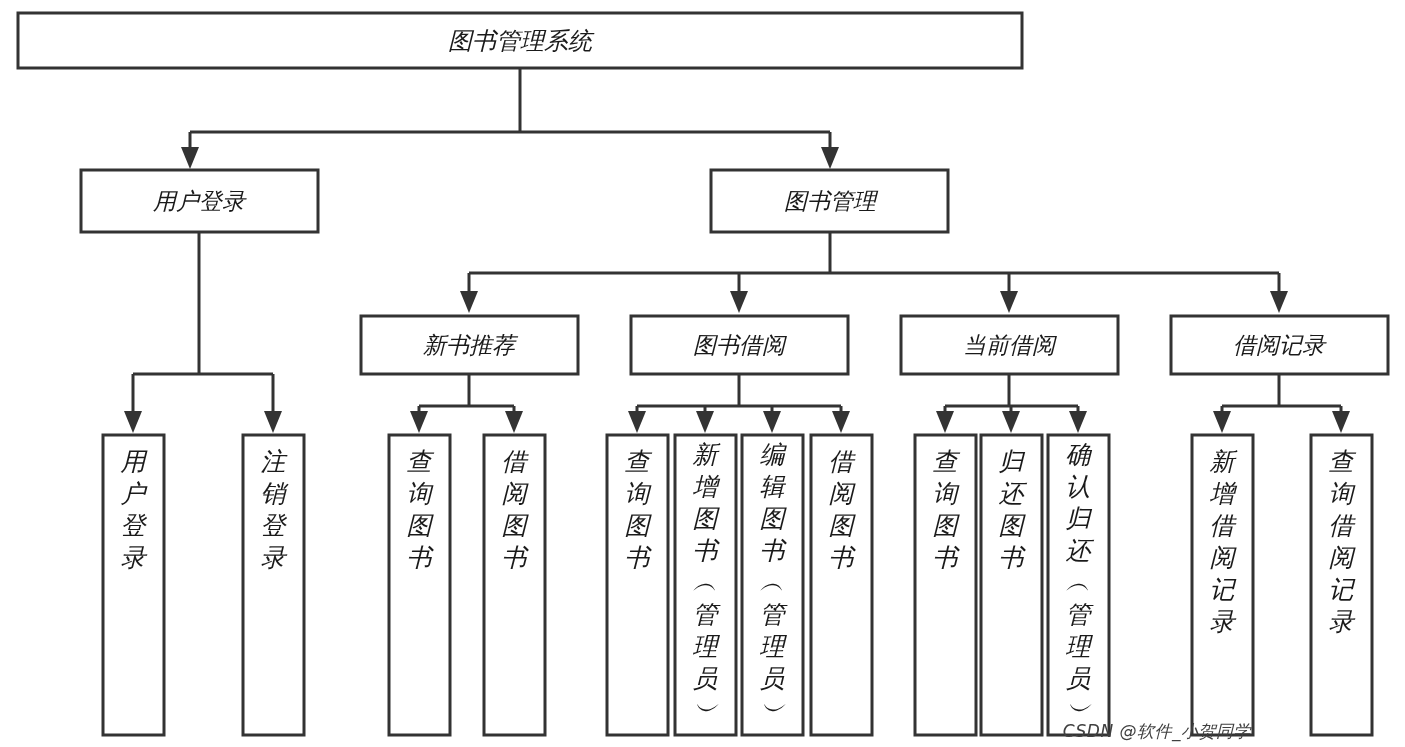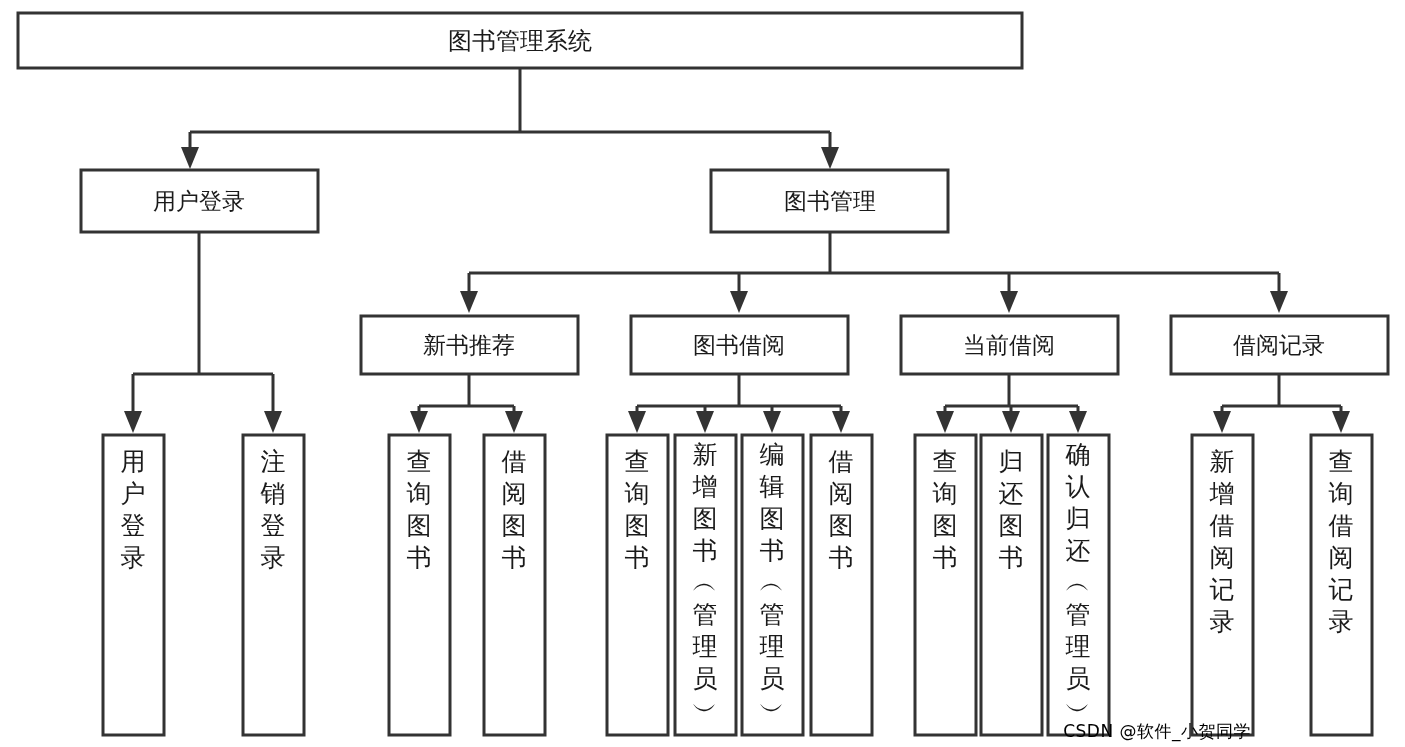--- a/index.html
+++ b/index.html
@@ -12,20 +12,21 @@
     width: 1405px;
     height: 747px;
     font-family: "DejaVu Sans", "Liberation Sans", sans-serif;
     overflow: hidden;
     position: relative;
   }
   #diagram-root {
     position: relative;
     width: 1259px;
     height: 747px;
+    font-style: italic;
   }
   svg.diagram-canvas {
     position: absolute;
     left: 0;
     top: 0;
     width: 1405px;
     height: 747px;
     display: block;
   }
   .node-box {
@@ -58,21 +59,21 @@
   .arrow-head {
     fill: #333333;
     stroke: none;
   }
   .watermark {
     position: absolute;
     right: 8px;
     bottom: 4px;
     font-family: "DejaVu Sans", "Liberation Sans", sans-serif;
     font-size: 17px;
-    color: #000000;
+    color: #404040;
     letter-spacing: 0.5px;
     white-space: nowrap;
     user-select: none;
   }
 </style>
 </head>
 <body>
 
 <div id="diagram-root">
 

